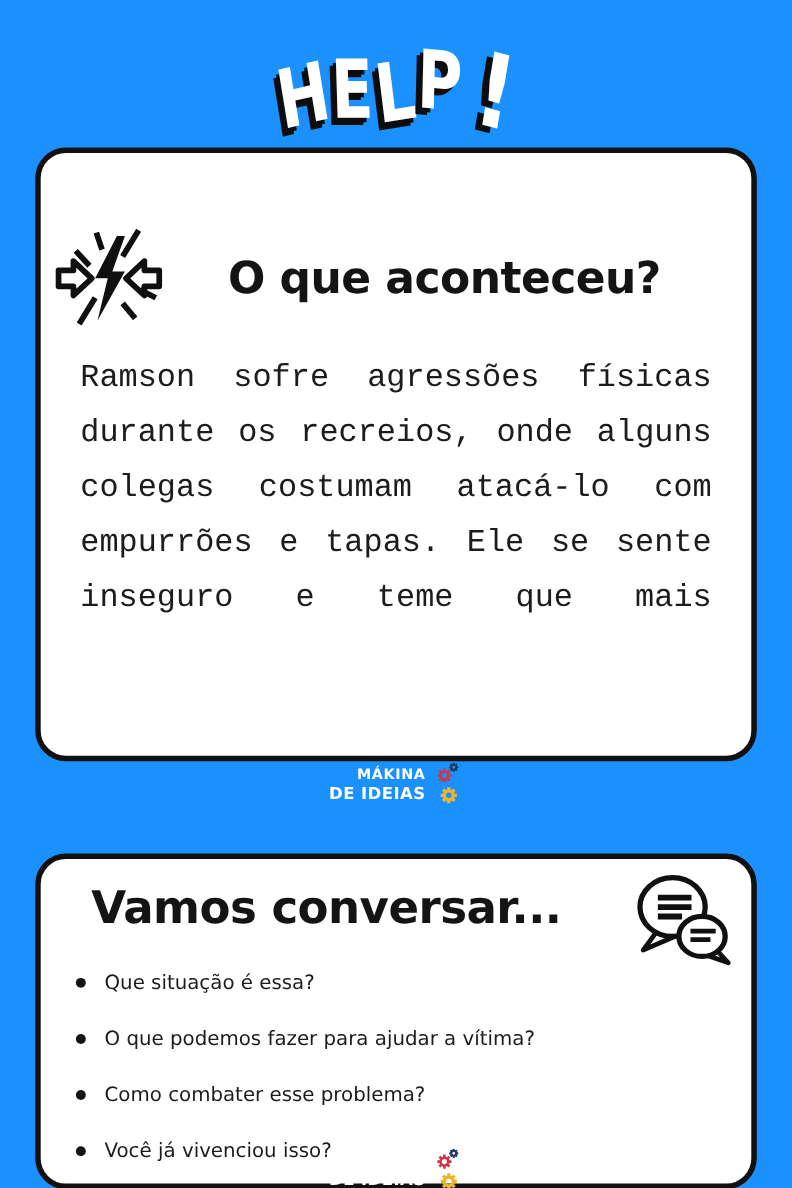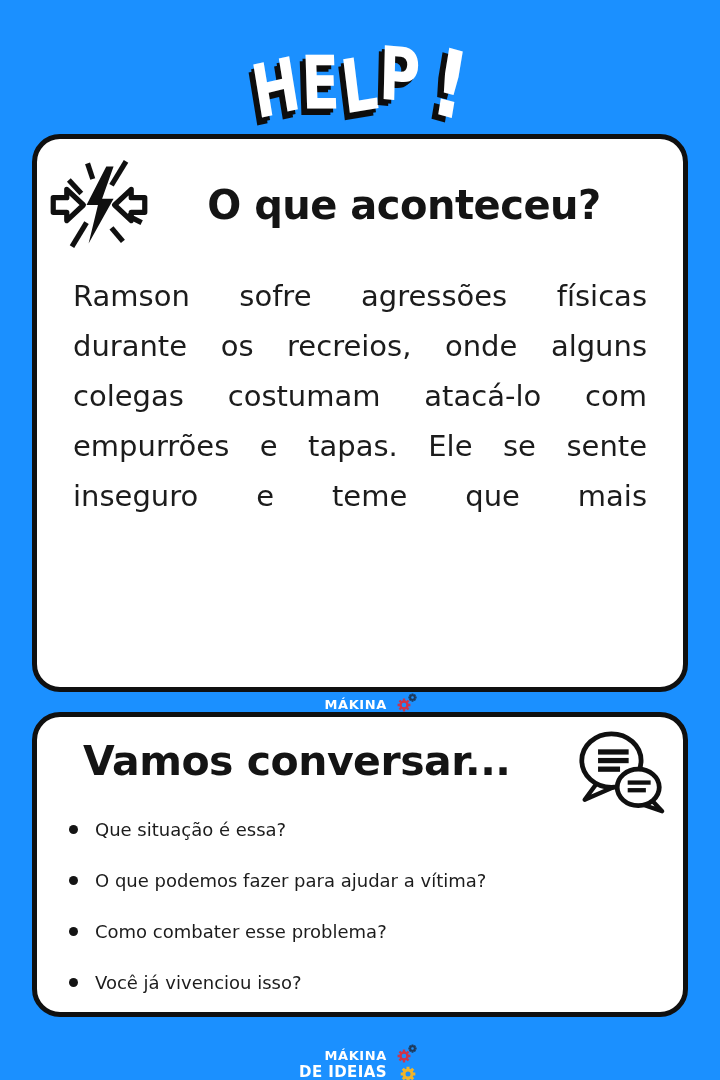--- a/index.html
+++ b/index.html
@@ -28,30 +28,30 @@
     text-shadow:-6px 5px 0 #0d0d0d;
     transform:scaleY(1.2) rotate(16deg);position:relative;top:16px;margin-left:10px;
   }
 
   
   .card{
     position:absolute;left:32px;width:656px;box-sizing:border-box;
     background:#ffffff;border:5px solid #101010;border-radius:28px;
   }
   .card-what{top:134px;height:558px;}
-  .card-talk{top:712px;height:305px;}
-
-  .card1-header{display:flex;align-items:center;padding:14px 26px 0 10px;}
+  .card-talk{top:776px;height:305px;}
+
+  .card1-header{display:flex;align-items:center;padding:14px 26px 0 10px;margin-top:48px;}
   .icon-conflict{width:104px;height:104px;flex:none;}
   .card1-title{
     flex:1;text-align:center;font-size:40px;font-weight:bold;color:#141414;
     letter-spacing:-0.5px;
   }
 
-  .body-text{margin:14px 36px 0 36px;font-size:29px;line-height:50px;color:#1c1c1c;}
+  .body-text{margin:14px 36px 0 36px;font-size:29px;line-height:50px;color:#1c1c1c;font-family:Liberation Mono, monospace;}
   .jline{text-align:justify;text-align-last:justify;}
   .jline.last{text-align-last:left;}
 
   
   .card-talk{position:relative;}
   .card2-title{
     margin:0;padding:20px 130px 0 46px;font-size:41px;font-weight:bold;
     color:#141414;letter-spacing:-0.5px;
   }
   .icon-bubbles{position:absolute;top:12px;right:14px;width:96px;height:88px;}

